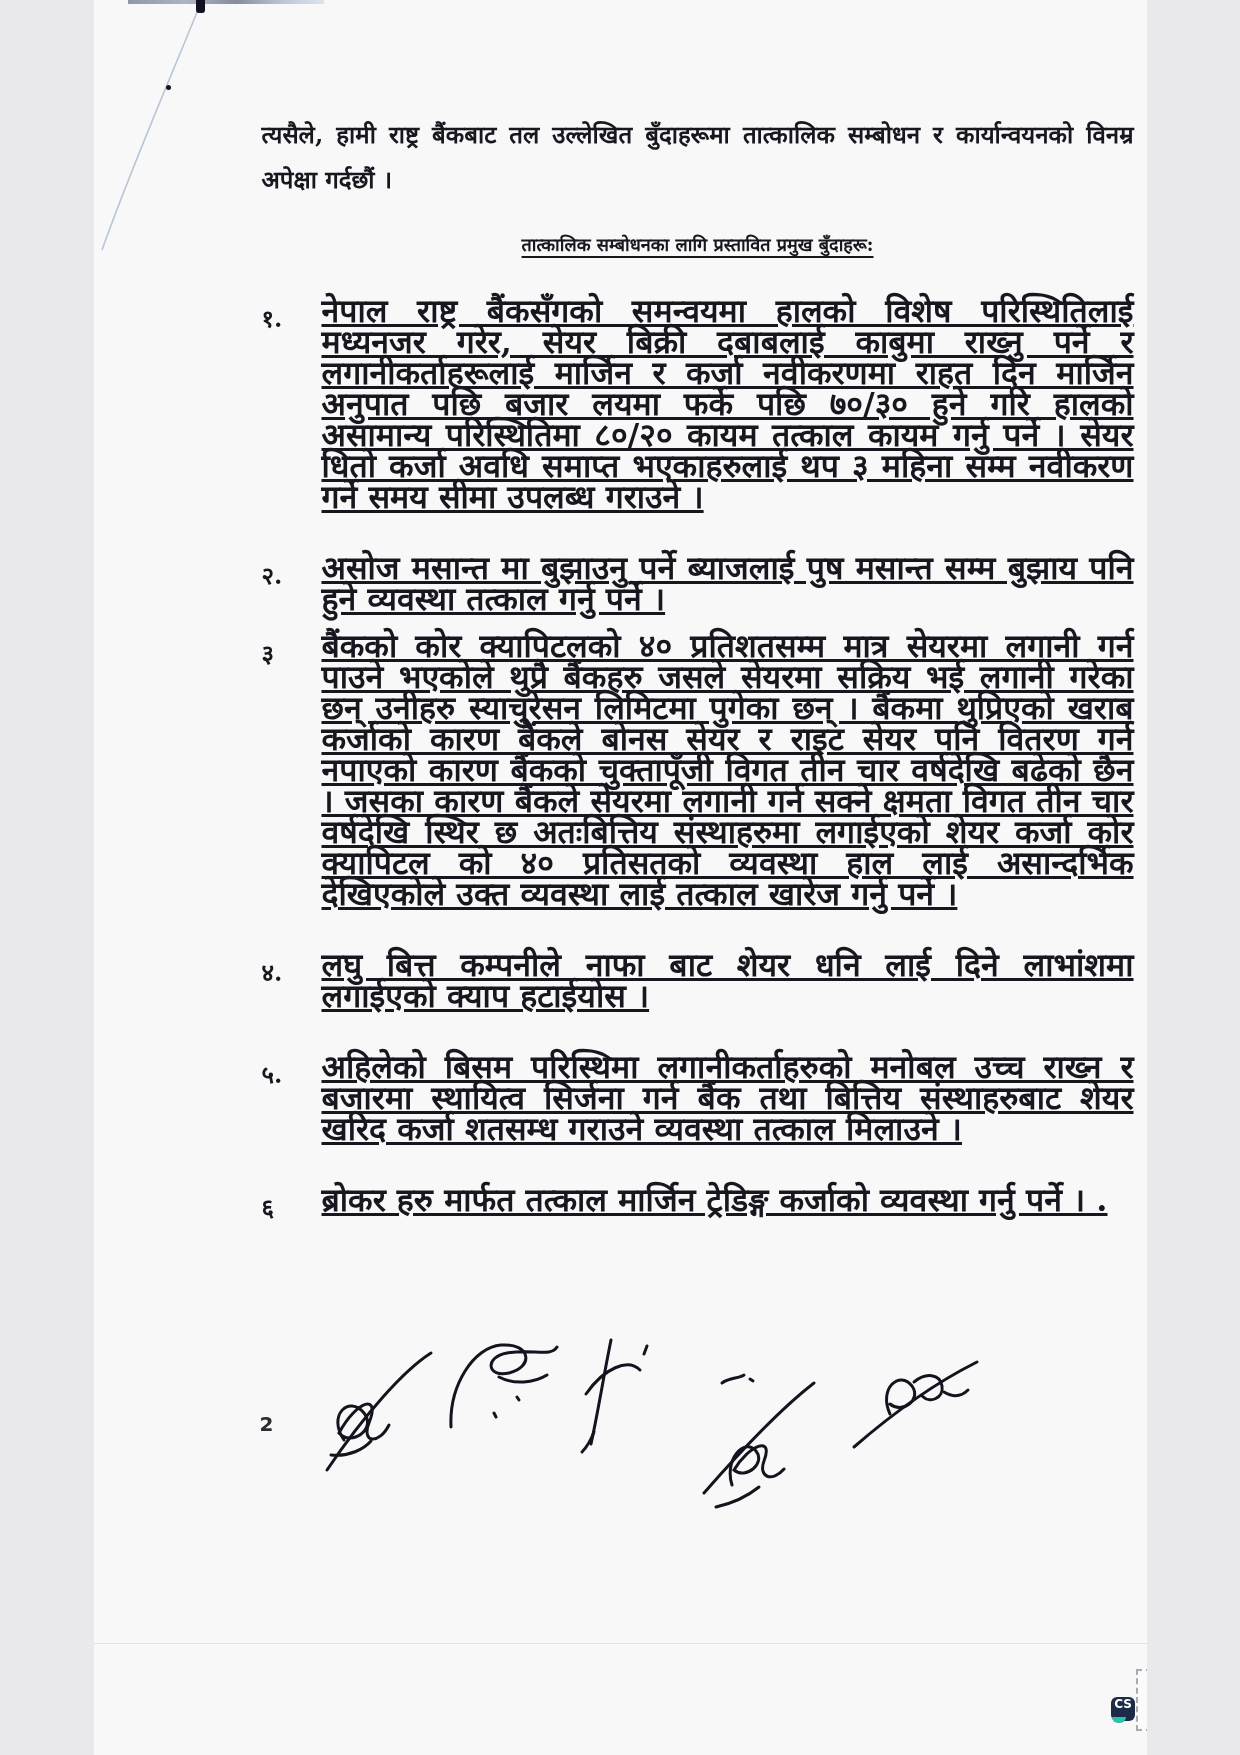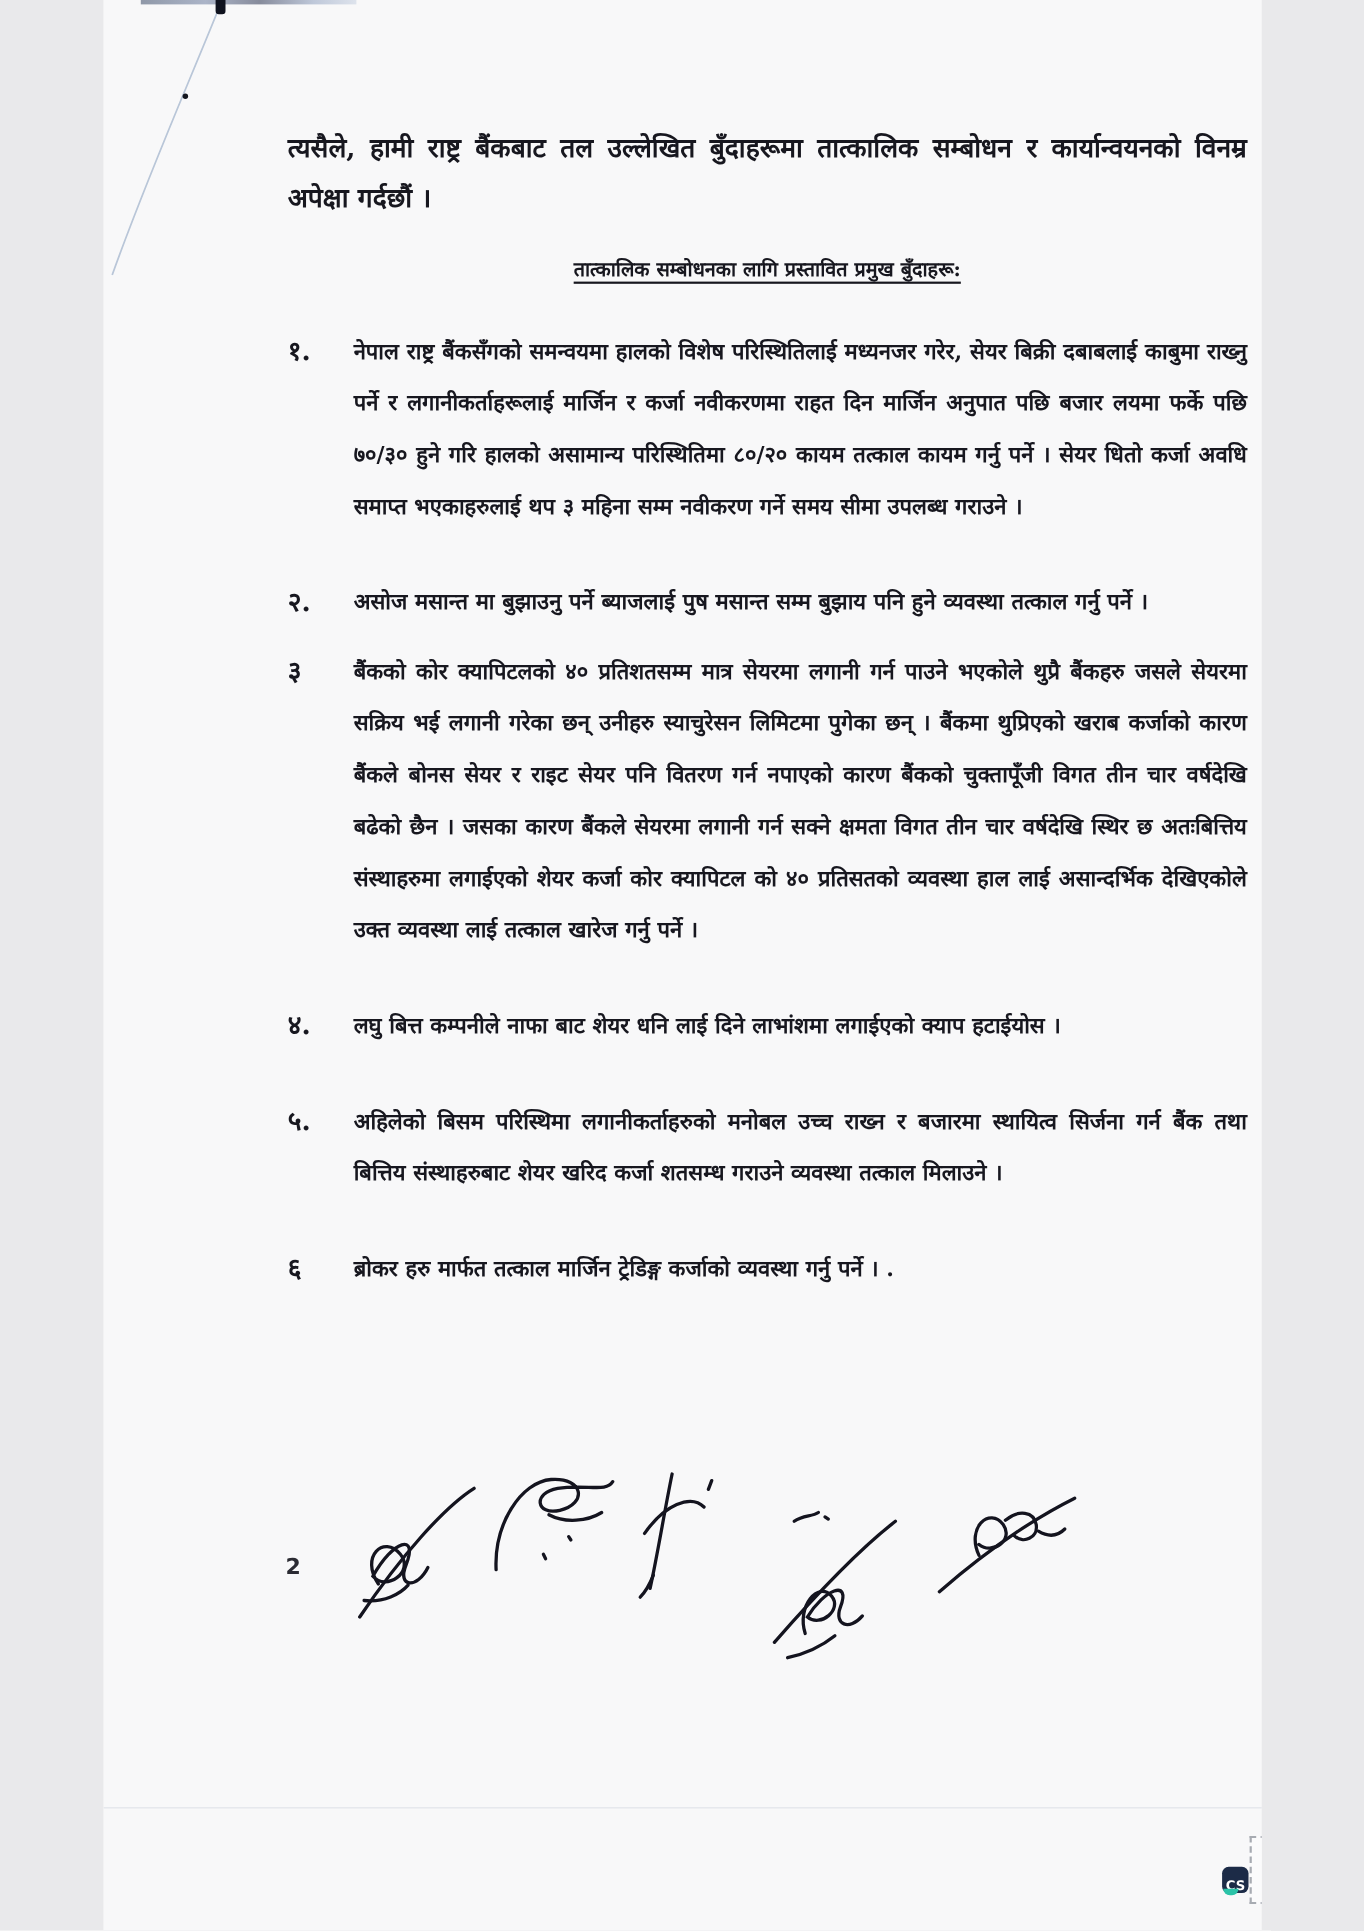--- a/index.html
+++ b/index.html
@@ -43,22 +43,23 @@
   .items{margin-top:40px;}
   .item{display:flex;align-items:flex-start;}
   .item + .item{margin-top:40px;}
   .item.tight{margin-top:16px;}
   .item .num{
     flex:0 0 60px;
     font-size:24px;line-height:45px;font-weight:600;
   }
   .item .txt{
     flex:1 1 auto;
-    font-size:20px;line-height:47px;font-weight:600;
+    font-size:32px;line-height:31px;font-weight:600;
     text-align:justify;
+    text-decoration:underline;
   }
 
   
   .sig-area{position:absolute;left:0;top:1330px;width:1240px;height:200px;}
   .sig{position:absolute;}
   .sig path{fill:none;stroke:#14141f;stroke-width:3;stroke-linecap:round;}
   .page-number{
     position:absolute;left:166px;top:1412px;
     font-family:"DejaVu Sans","Liberation Sans",sans-serif;
     font-size:20px;color:#2b2b33;font-weight:600;
@@ -72,21 +73,21 @@
     background:#fbfbfc;
     box-sizing:border-box;
     display:flex;flex-direction:column;align-items:center;justify-content:center;
     gap:2px;
     font-family:"DejaVu Sans","Liberation Sans",sans-serif;
   }
   .badge .line1{font-size:14px;letter-spacing:.5px;}
   .badge .line2{display:flex;align-items:center;gap:5px;}
   .cs-logo{
     position:relative;width:24px;height:24px;border-radius:6px;
-    display:flex;align-items:flex-end;justify-content:center;
+    display:flex;align-items:flex-start;justify-content:center;
     font-size:12px;font-weight:700;letter-spacing:0;
   }
   .cs-logo .swoosh{
     position:absolute;left:1px;bottom:-2px;width:14px;height:6px;
     border-radius:0 0 6px 6px;
   }
   .brand{font-size:19px;font-weight:700;margin-left:44px;}
   .tm{font-size:8px;vertical-align:super;font-weight:400;}
 </style>
 </head>

